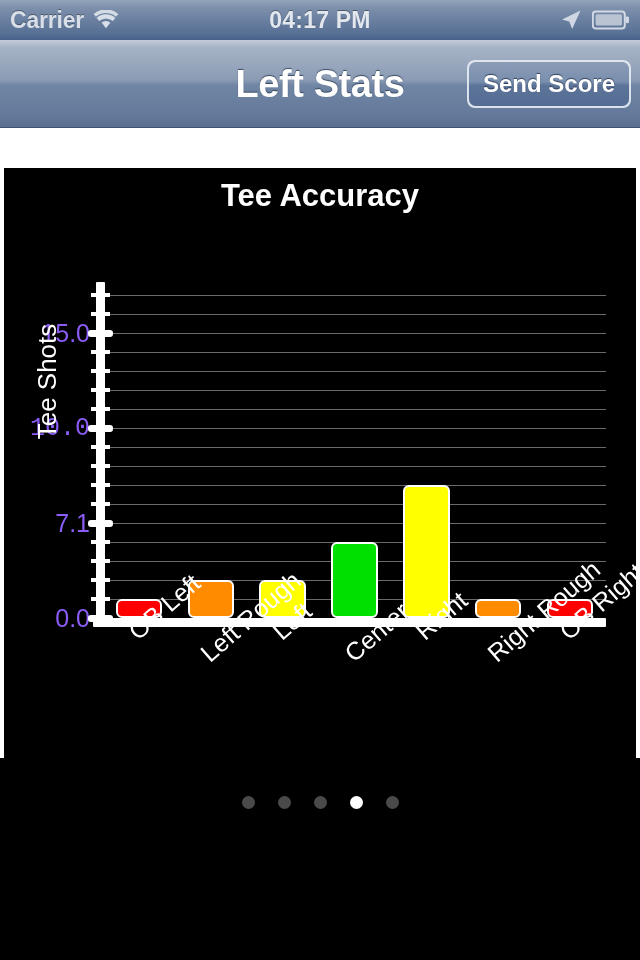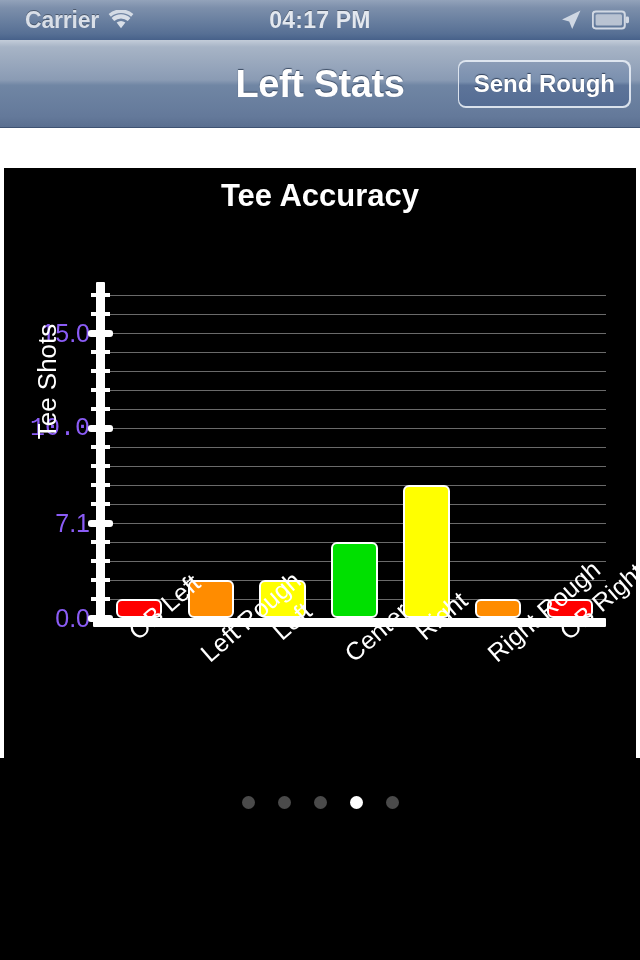--- a/index.html
+++ b/index.html
@@ -19,21 +19,21 @@
   .status-bar {
     position: relative;
     height: 40px;
     background: linear-gradient(to bottom, #8b9cb5 0%, #7589a6 18%, #5d7characters 100%);
     background: linear-gradient(to bottom, #93a3ba 0%, #7c8fab 20%, #566f94 85%, #4b6램 100%);
     background: linear-gradient(to bottom, #93a3ba 0%, #7c8fab 20%, #566f94 85%, #47618a 100%);
     box-sizing: border-box;
   }
   .sb-left {
     position: absolute;
-    left: 25px; top: 0;
+    left: 10px; top: 0;
     height: 40px;
     display: flex;
     align-items: center;
     gap: 9px;
   }
   .sb-carrier {
     font-size: 23px;
     font-weight: bold;
     color: #d9dfe8;
     letter-spacing: -0.2px;
@@ -348,21 +348,21 @@
         <rect x="33.6" y="6.6" width="3.4" height="6.6" rx="1.4" ry="1.4" fill="#d2d9e4"></rect>
       </svg>
     </span>
   </div>
 </div>
 
 <div class="nav-bar">
   <div class="nav-title">Left Stats</div>
   <div class="send-btn">
     <div class="sb-inner"></div>
-    <div class="sb-label">Send Rough</div>
+    <div class="sb-label">Send Score</div>
   </div>
 </div>
 
 <div class="chart-panel">
   <div class="chart-inner">
     <div class="chart-title">Tee Accuracy</div>
 
     <div class="ylabels" id="ylabels">
         <div class="ylabel-text" style="top: 332px;">0.0</div>
         <div class="ylabel-text" style="top: 237.143px;">7.1</div>

